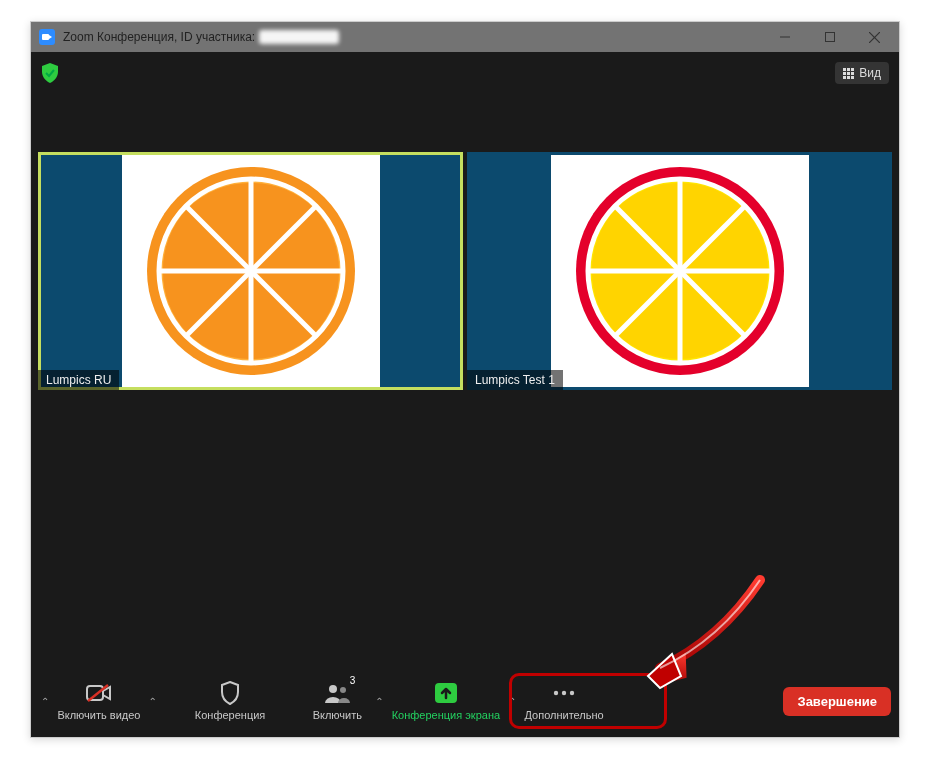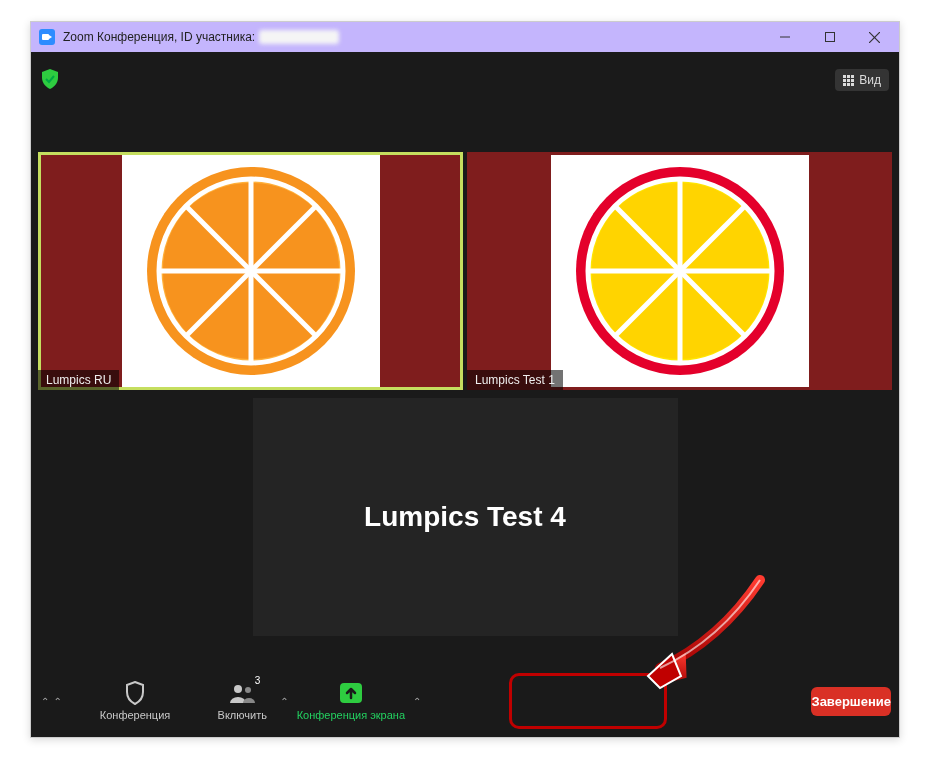--- a/index.html
+++ b/index.html
@@ -1,57 +1,57 @@
 <!DOCTYPE html>
 <html><head>
 <meta charset="utf-8">
 <style>
   * { box-sizing: border-box; margin: 0; padding: 0; font-family: "Segoe UI", Arial, sans-serif; }
   body { background: #fff; width: 926px; height: 763px; overflow: hidden; position: relative; }
 
   .window { position: absolute; left: 30px; top: 21px; width: 870px; height: 717px; border: 1px solid #ccc; background: #fff; display: flex; flex-direction: column; box-shadow: 0 2px 8px rgba(0,0,0,0.15); }
 
-  .titlebar { height: 30px; background: #c4b5fd; display: flex; align-items: center; padding: 0 2px 0 8px; }
+  .titlebar { height: 30px; background: #737373; display: flex; align-items: center; padding: 0 2px 0 8px; }
   .titlebar .zoom-icon { width: 16px; height: 16px; background: #2D8CFF; border-radius: 3px; margin-right: 8px; position: relative; }
   .titlebar .zoom-icon::after { content: ""; position: absolute; left: 3px; top: 5px; width: 7px; height: 6px; background: #fff; border-radius: 1px; }
   .titlebar .zoom-icon::before { content: ""; position: absolute; left: 10px; top: 6px; border-left: 3px solid #fff; border-top: 2px solid transparent; border-bottom: 2px solid transparent; }
   .titlebar .title-text { font-size: 12px; color: #222; }
   .titlebar .title-blur { display:inline-block; width:80px; height:14px; background:#f5f5f5; filter: blur(2px); border-radius:3px; vertical-align: middle; margin-left:4px;}
   .titlebar .spacer { flex: 1; }
   .titlebar .winbtn { width: 45px; height: 29px; display: flex; align-items: center; justify-content: center; color: #333; font-size: 14px; }
   .titlebar .winbtn svg { stroke: #333; }
 
   .content { flex: 1; background: #1a1a1a; position: relative; display:flex; flex-direction:column; }
 
-  .topbar { height: 42px; display: flex; align-items: flex-start; padding: 17px 10px; }
+  .topbar { height: 42px; display: flex; align-items: center; padding: 8px 10px; }
   .shield { width: 18px; height: 20px; }
   .topbar .spacer { flex: 1; }
   .view-btn { background: #343434; color: #dcdcdc; font-size: 12px; padding: 4px 8px; border-radius: 4px; display: flex; align-items: center; gap: 5px; }
   .grid-icon { display: inline-grid; grid-template-columns: repeat(3,3px); grid-template-rows: repeat(3,3px); gap: 1px; }
   .grid-icon span { background: #dcdcdc; }
 
   .gallery { padding: 0 6px; display: flex; flex-wrap: wrap; gap: 4px; justify-content: center; align-content: flex-start; }
 
-  .tile { width: 425px; height: 238px; background: #7f1d1d; position: relative; display:flex; align-items:center; justify-content:center; }
+  .tile { width: 425px; height: 238px; background: #0c4a6e; position: relative; display:flex; align-items:center; justify-content:center; }
   .tile.active { outline: 3px solid #c5de5f; outline-offset: -3px; }
   .tile .name-tag { position: absolute; left: 0; bottom: 0; background: rgba(0,0,0,0.55); color: #eee; font-size: 12px; padding: 3px 8px; }
   .tile .avatar-box { width: 258px; height: 232px; background: #fff; display:flex; align-items:center; justify-content:center; }
 
   .tile-wide { width: 425px; height: 238px; background: #242424; position: relative; display:flex; align-items:center; justify-content:center; margin-top:4px;}
   .tile-wide .big-name { color: #fff; font-weight: 700; font-size: 28px; }
 
   .gallery-row2 { display:flex; justify-content:center; width:100%; }
 
   .toolbar { height: 72px; background: #1a1a1a; display: flex; align-items: center; padding: 0 8px; gap: 0; position: relative; }
   .tbtn { display: flex; flex-direction: column; align-items: center; justify-content: center; color: #c8c8c8; font-size: 11px; min-width: 72px; height: 58px; padding: 0 6px; gap: 4px; position:relative;}
   .tbtn .icon-slot { height: 24px; display:flex; align-items:center; justify-content:center; }
   .tbtn.green-label { color: #23d160; }
   .caret { color: #aaa; font-size: 10px; align-self:center; padding:0 2px;}
   .badge { position:absolute; top:3px; right:18px; font-size:10px; color:#fff;}
-  .end-btn { margin-left: auto; background: #d93025; color: #fff; font-size: 13px; font-weight:600; padding: 7px 0; border-radius: 6px; }
+  .end-btn { margin-left: auto; background: #d93025; color: #fff; font-size: 13px; font-weight:600; padding: 7px 14px; border-radius: 6px; }
 
   .share-highlight { position:absolute; border: 3px solid #c00000; border-radius: 10px; pointer-events:none; }
 
   .arrow-annot { position:absolute; pointer-events:none; }
 
   .gap-flex { flex:1; }
 </style>
 </head>
 <body>
 
@@ -155,34 +155,39 @@
               <line x1="110" y1="18" x2="110" y2="202"></line>
               <line x1="18" y1="110" x2="202" y2="110"></line>
               <line x1="45" y1="45" x2="175" y2="175"></line>
               <line x1="175" y1="45" x2="45" y2="175"></line>
             </g>
           </svg>
         </div>
         <div class="name-tag">Lumpics Test 1</div>
       </div>
 
-      <div class="gallery-row2">
-        <div class="tile-wide">
-          <div class="big-name">Lumpics Test 4</div>
-        </div>
-      </div>
 
     </div>
 
     <div class="gap-flex"></div>
 
     <div class="toolbar">
 
       <span class="caret">⌃</span>
 
+      <div class="tbtn">
+        <div class="icon-slot">
+          <svg width="26" height="20" viewBox="0 0 26 20">
+            <rect x="1" y="3" width="16" height="14" rx="3" stroke="#c8c8c8" stroke-width="2" fill="none"></rect>
+            <path d="M17 8 L24 4 V16 L17 12 Z" stroke="#c8c8c8" stroke-width="2" fill="none"></path>
+            <line x1="2" y1="18" x2="22" y2="2" stroke="#d93025" stroke-width="2.5"></line>
+          </svg>
+        </div>
+        <span>Включить видео</span>
+      </div>
       <span class="caret">⌃</span>
 
       <div style="width:30px"></div>
 
       <div class="tbtn">
         <div class="icon-slot">
           <svg width="20" height="24" viewBox="0 0 20 24">
             <path d="M10 1 L18 4 V11 C18 17 14 21 10 23 C6 21 2 17 2 11 V4 Z" stroke="#c8c8c8" stroke-width="2" fill="none"></path>
           </svg>
         </div>
@@ -209,20 +214,30 @@
         <div class="icon-slot">
           <svg width="24" height="22" viewBox="0 0 24 22">
             <rect x="1" y="1" width="22" height="20" rx="4" fill="#2ecc40"></rect>
             <path d="M12 16 V7 M12 7 L8 11 M12 7 L16 11" stroke="#1a1a1a" stroke-width="2.5" fill="none" stroke-linecap="round" stroke-linejoin="round"></path>
           </svg>
         </div>
         <span>Конференция экрана</span>
       </div>
       <span class="caret">⌃</span>
 
+      <div class="tbtn">
+        <div class="icon-slot">
+          <svg width="24" height="8" viewBox="0 0 24 8">
+            <circle cx="4" cy="4" r="2.2" fill="#c8c8c8"></circle>
+            <circle cx="12" cy="4" r="2.2" fill="#c8c8c8"></circle>
+            <circle cx="20" cy="4" r="2.2" fill="#c8c8c8"></circle>
+          </svg>
+        </div>
+        <span>Дополнительно</span>
+      </div>
 
       <div class="end-btn">
         <span>Завершение</span>
       </div>
 
     </div>
 
     <div class="share-highlight" style="left:478px; bottom:8px; width:158px; height:56px;"></div>
 
   </div>

